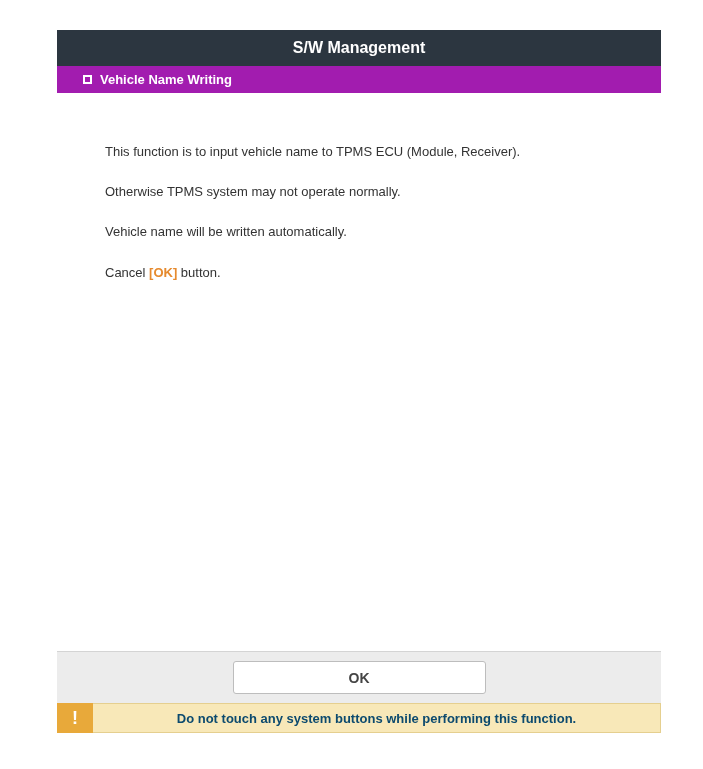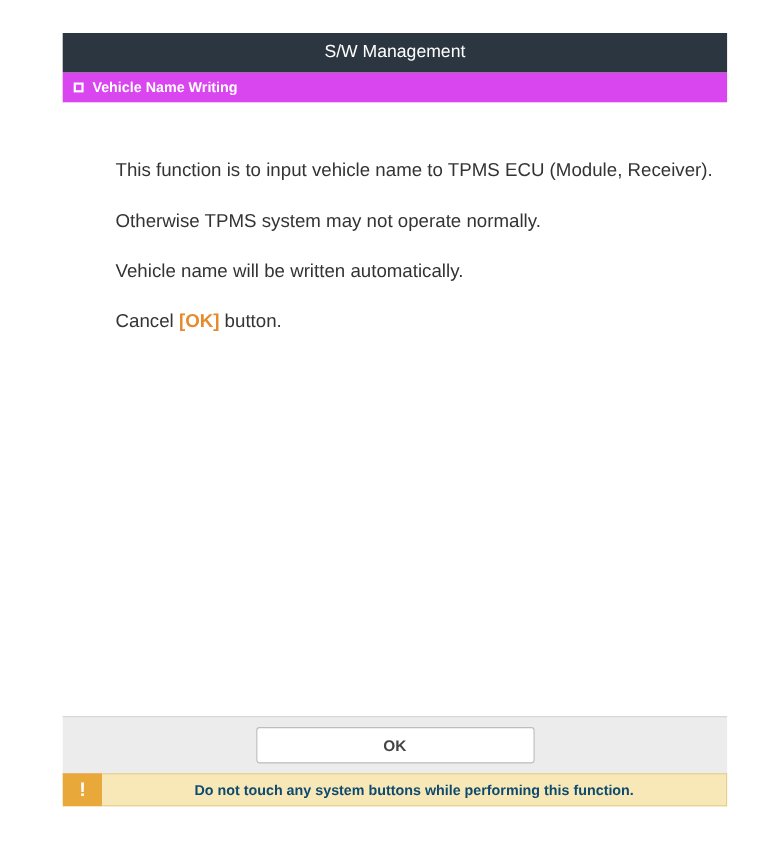--- a/index.html
+++ b/index.html
@@ -12,45 +12,45 @@
     }
     .container {
       position: absolute;
       left: 57px;
       top: 30px;
       width: 604px;
     }
     .title-bar {
       background: #2c3640;
       color: #ffffff;
-      font-weight: normal;
+      font-weight: bold;
       font-size: 16px;
       text-align: center;
       padding: 9px 0;
     }
     .sub-bar {
-      background: #d946ef;
+      background: #a21caf;
       color: #ffffff;
       font-weight: bold;
       font-size: 13px;
-      padding: 6px 10px;
+      padding: 6px 26px;
       display: flex;
       align-items: center;
       gap: 8px;
     }
     .sub-square {
       display: inline-block;
       width: 9px;
       height: 9px;
       border: 2px solid #ffffff;
     }
     .content {
       padding: 50px 10px 0 48px;
       color: #333333;
-      font-size: 17px;
+      font-size: 13px;
       line-height: 1.4;
     }
     .content p {
       margin-bottom: 22px;
     }
     .ok-highlight {
       color: #e68a2e;
       font-weight: bold;
     }
     .extra-gap { margin-top: 14px; }

